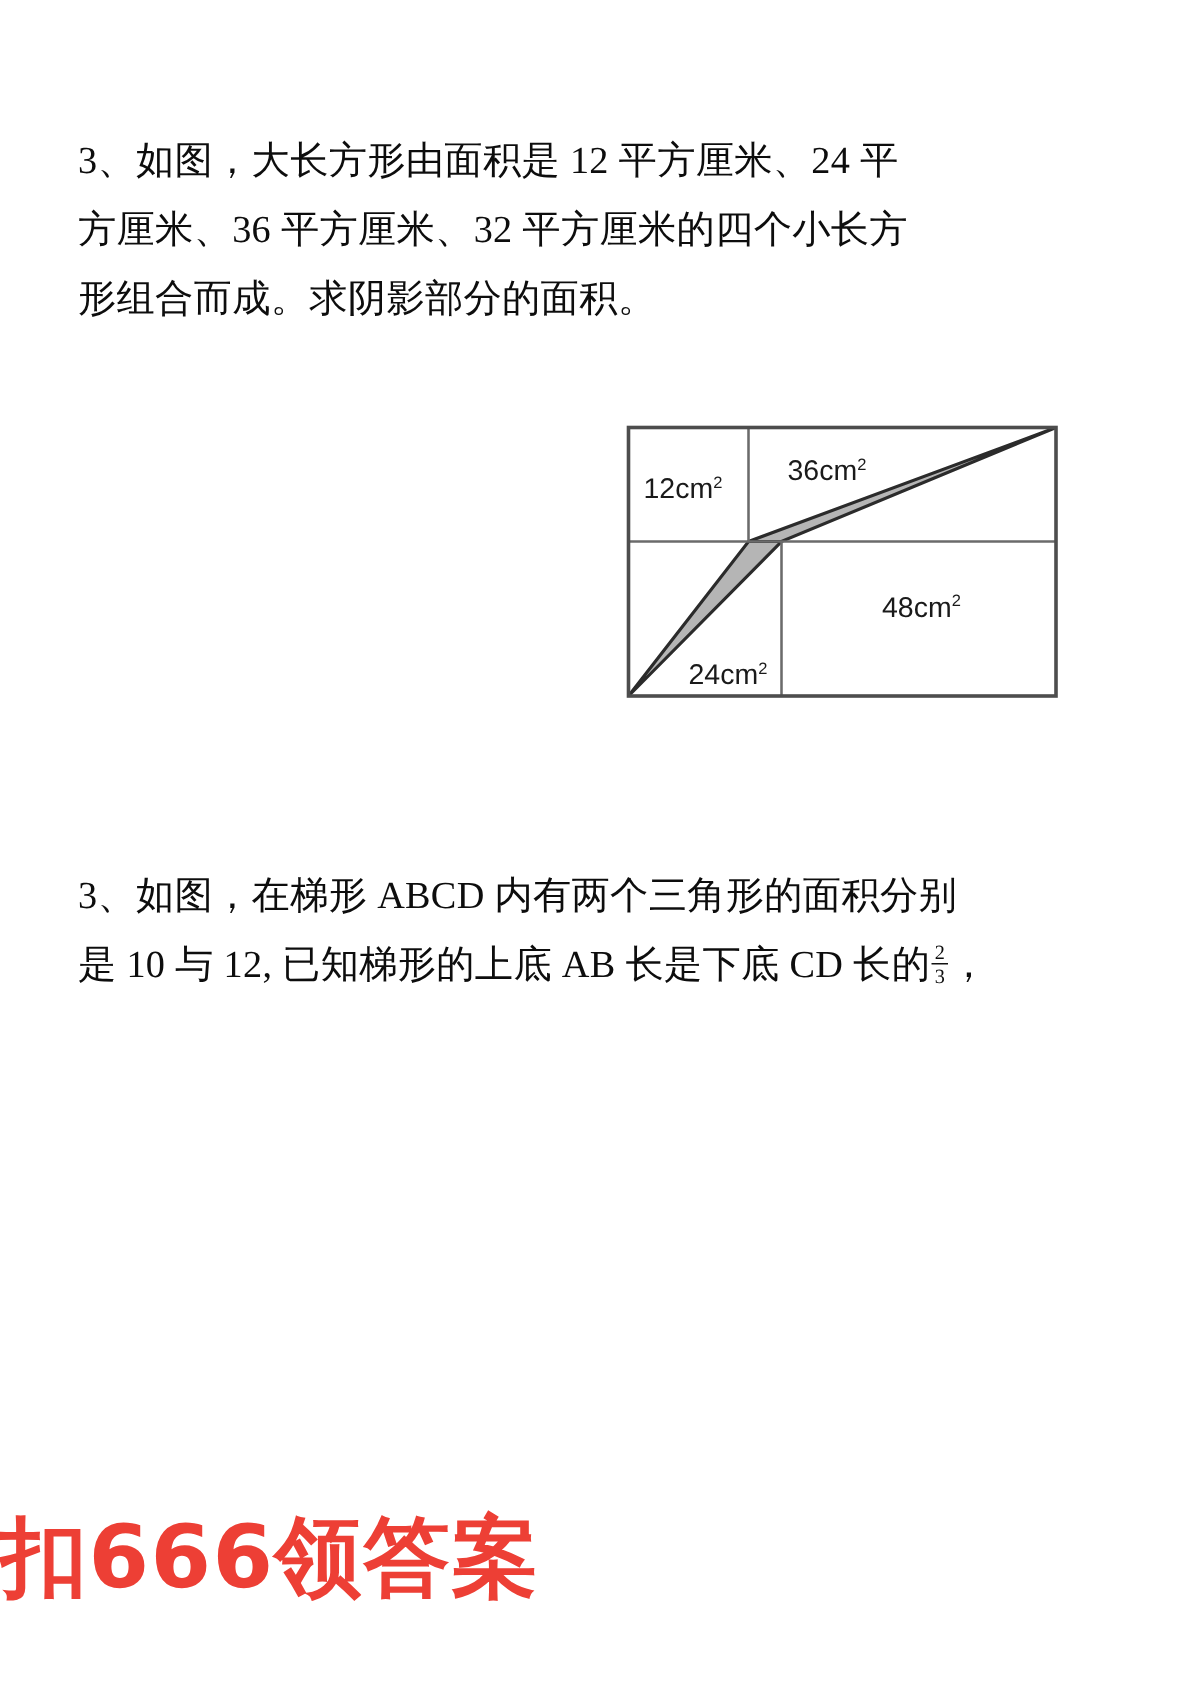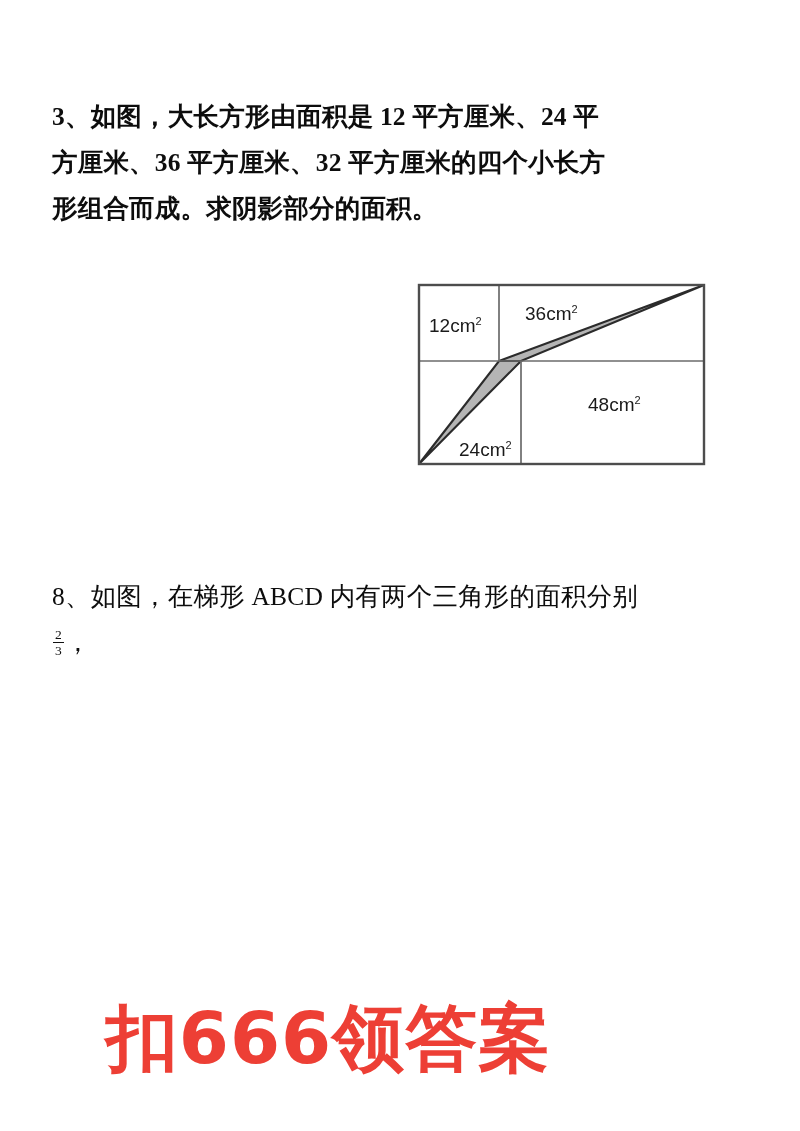--- a/index.html
+++ b/index.html
@@ -27,21 +27,21 @@
   .problem {
     position: absolute;
     left: 52px;
     width: 706px;
     font-size: 25.5px;
     line-height: 46px;
     letter-spacing: 0.2px;
     color: #0d0d0d;
     text-align: left;
   }
-  .problem-3 { top: 94px; font-weight: bold; }
+  .problem-3 { top: 84px; }
   .problem-4 { top: 574px; }
 
   .problem .line { white-space: nowrap; }
 
   
   .frac {
     display: inline-block;
     vertical-align: -0.32em;
     text-align: center;
     font-size: 13.5px;
@@ -87,24 +87,24 @@
   .sup {
     font-size: 11px;
   }
 
   
   #promo-banner {
     position: absolute;
     left: 0;
     top: 985px;
     width: 657px;
-    text-align: center;
+    text-align: left;
     font-family: "DejaVu Sans", "Liberation Sans", sans-serif;
     font-weight: bold;
-    font-size: 72px;
+    font-size: 58px;
     line-height: 106px;
     letter-spacing: 1px;
     white-space: nowrap;
   }
 </style>
 </head>
 <body style="background: rgb(255, 255, 255); color: rgb(13, 13, 13);">
 
 <div class="page">
 
@@ -133,20 +133,20 @@
 
       <text class="fig-label" x="110" y="40" font-size="19"><tspan>36cm</tspan><tspan class="sup" dy="-7">2</tspan></text>
 
       <text class="fig-label" x="44" y="176" font-size="19"><tspan>24cm</tspan><tspan class="sup" dy="-7">2</tspan></text>
 
       <text class="fig-label" x="173" y="131" font-size="19"><tspan>48cm</tspan><tspan class="sup" dy="-7">2</tspan></text>
     </svg>
   </div>
 
   <div class="problem problem-4">
-    <div class="line">8、如图，在梯形 ABCD 内有两个三角形的面积分别</div>
-    <div class="line"><span class="frac"><span class="num">2</span><span class="bar"></span><span class="den">3</span></span><span>，</span></div>
+    <div class="line">3、如图，在梯形 ABCD 内有两个三角形的面积分别</div>
+    <div class="line"><span>是 10 与 12, 已知梯形的上底 AB 长是下底 CD 长的</span><span class="frac"><span class="num">2</span><span class="bar"></span><span class="den">3</span></span><span>，</span></div>
   </div>
 
 
   <div id="promo-banner" style="color: rgb(237, 63, 53);">扣666领答案</div>
 
 </div>
 
 </body></html>

